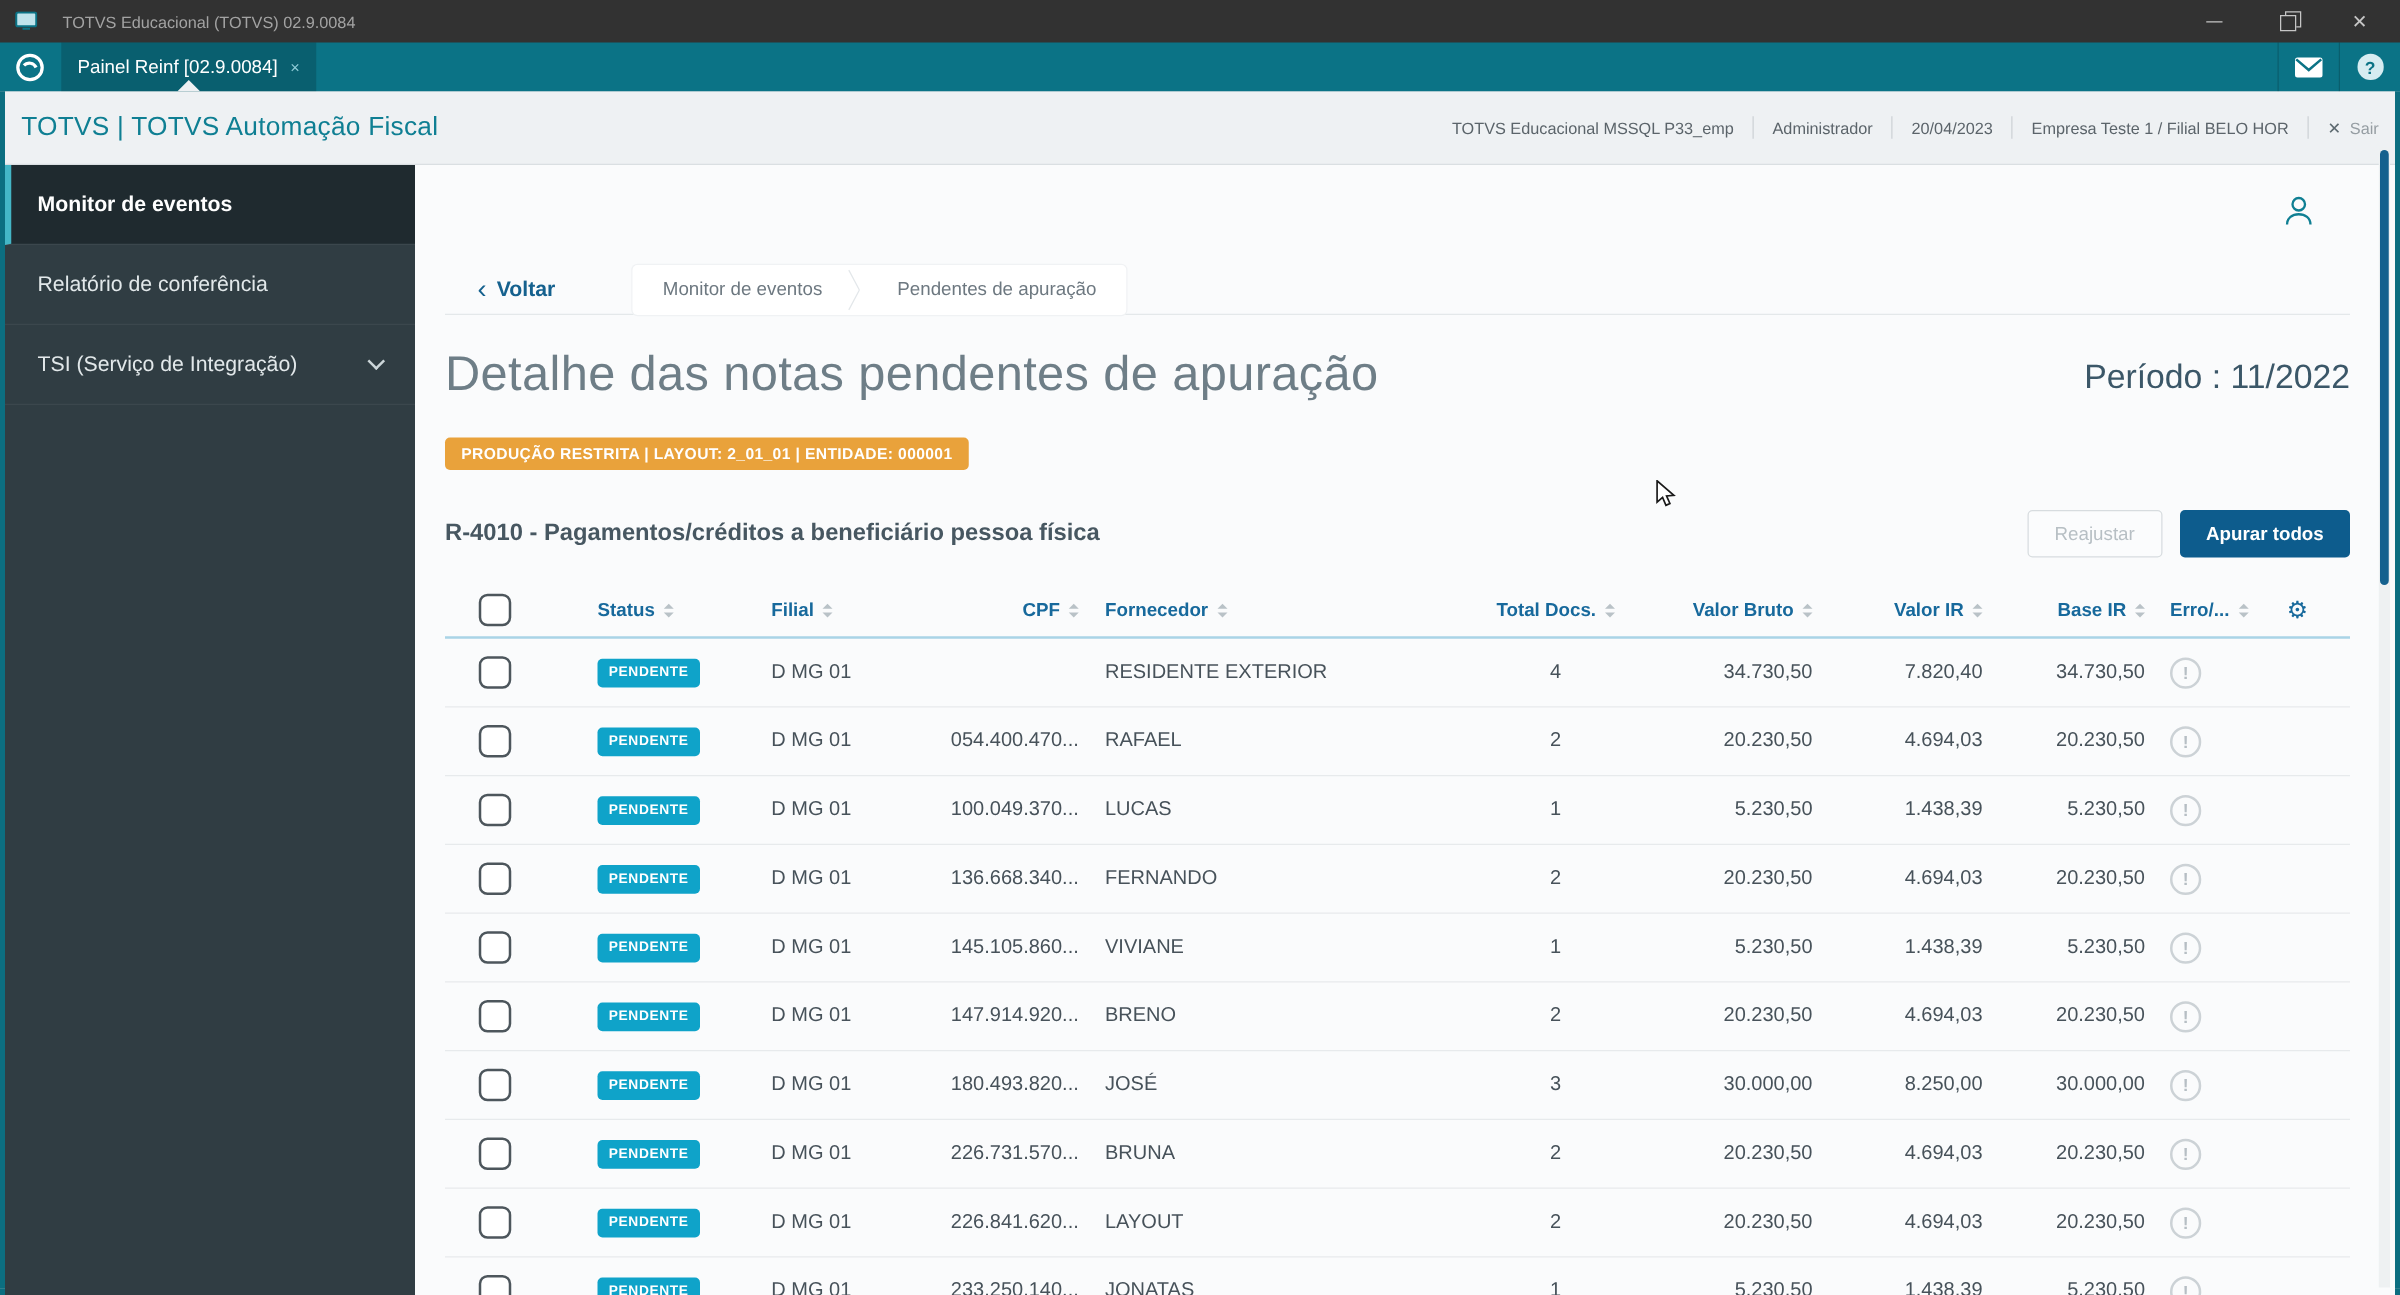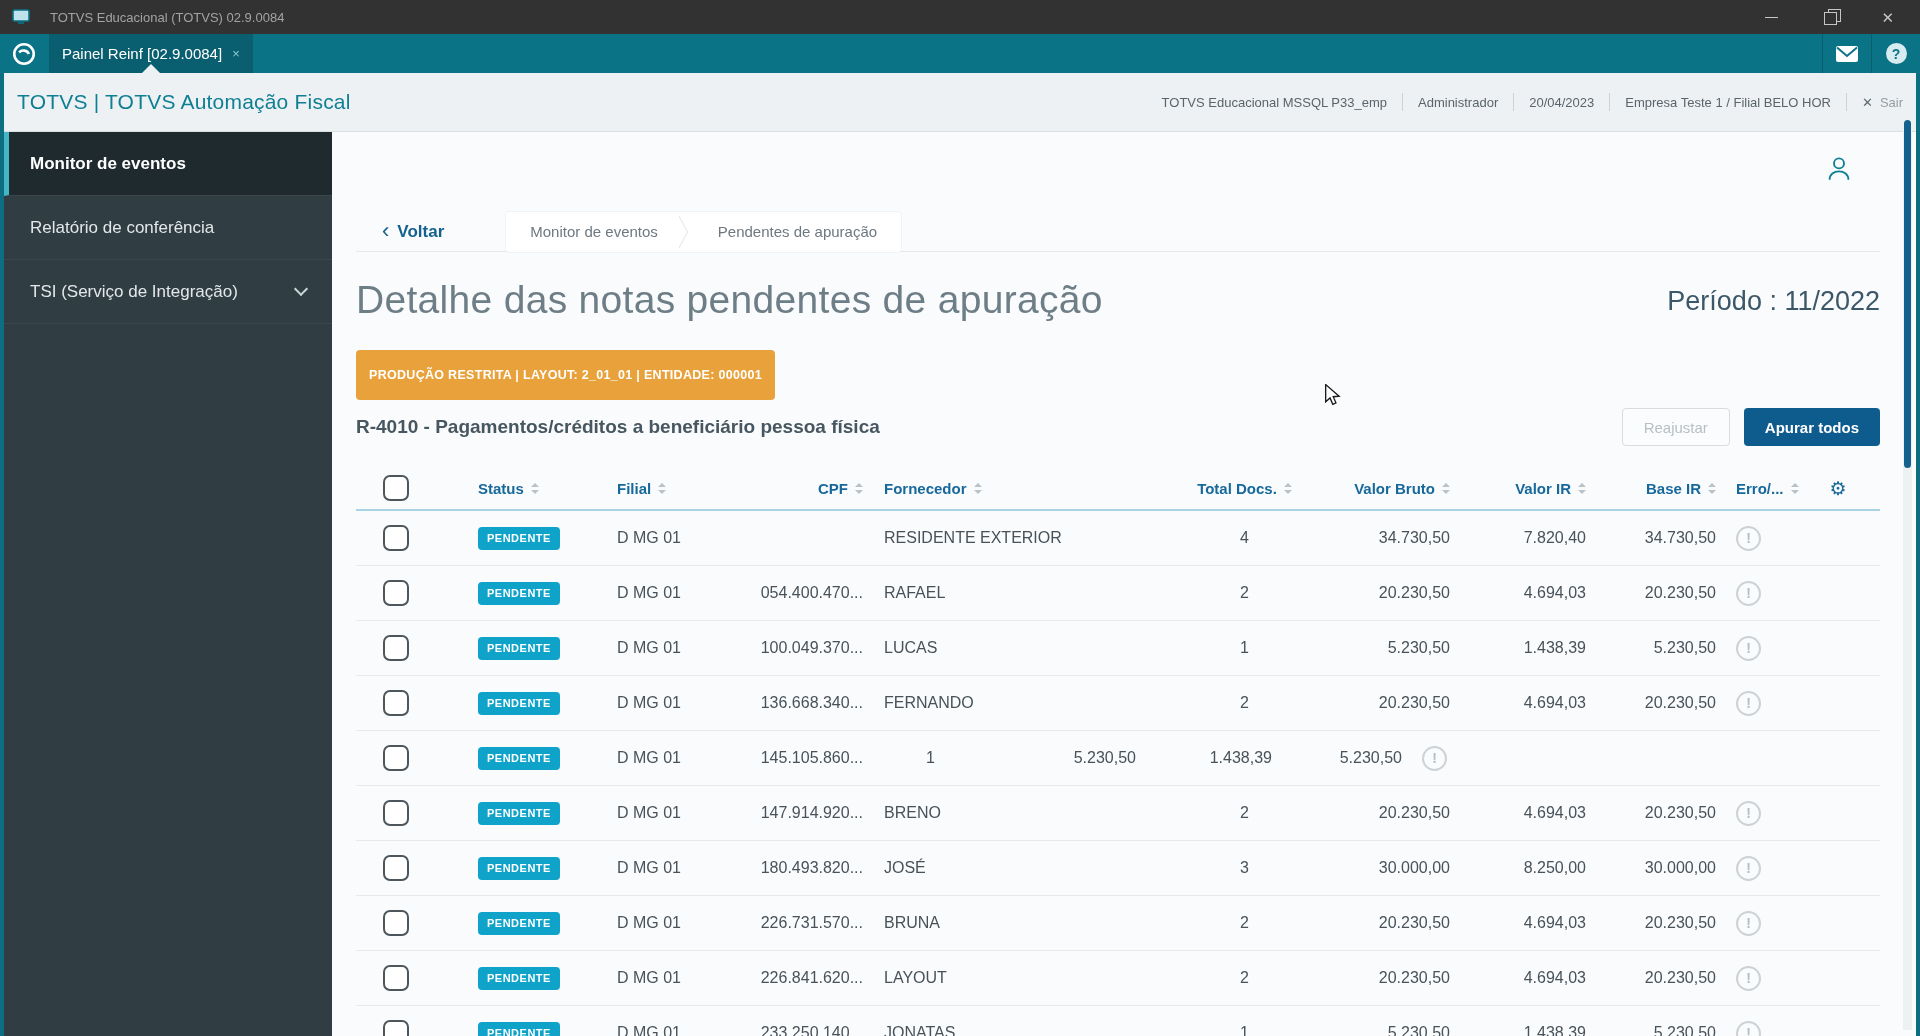--- a/index.html
+++ b/index.html
@@ -65,21 +65,21 @@
     transform:rotate(-28deg);transform-origin:bottom center}
   .crumb-sep::after{content:"";position:absolute;bottom:2px;left:5px;width:1px;height:18px;background:#e3e7ea;
     transform:rotate(28deg);transform-origin:top center}
 
   .title-row{margin-top:26px;display:flex;justify-content:space-between;align-items:flex-start;height:54px}
   .page-title{font-size:39px;font-weight:300;color:#6e7e87;letter-spacing:.3px}
   .period{font-size:27px;color:#3b5768;margin-top:8px}
 
   .badge-row{margin-top:18px;height:27px}
   .env-badge{display:inline-block;background:#e9a23b;color:#fff;font-size:12.5px;font-weight:bold;
-    padding:18px 13px;border-radius:4px;letter-spacing:.3px}
+    padding:6px 13px;border-radius:4px;letter-spacing:.3px}
 
   .section-row{margin-top:30px;display:flex;align-items:center;height:40px}
   .section-title{font-size:19px;font-weight:bold;color:#475761}
   .btns{margin-left:auto;display:flex;gap:14px}
   .btn{height:38px;border-radius:4px;font-size:15px;display:flex;align-items:center;padding:0 21px;cursor:pointer;border:none}
   .btn-outline{background:#fbfcfd;border:1px solid #d7dcdf;color:#b7bfc4}
   .btn-primary{background:#0d5c8d;color:#fff;font-weight:bold}
 
   
   .table{margin-top:20px}
@@ -384,20 +384,21 @@
   </div>
             <div class="trow">
     <div class="cell c-check">
                 <span class="checkbox"></span>
               </div>
     <div class="cell c-status">
                 <span class="badge-pendente">PENDENTE</span>
               </div>
     <div class="cell c-filial">D MG 01</div>
     <div class="cell c-cpf">145.105.860...</div>
+    <div class="cell c-forn">VIVIANE</div>
     <div class="cell c-docs">1</div>
     <div class="cell c-bruto">5.230,50</div>
     <div class="cell c-ir">1.438,39</div>
     <div class="cell c-base">5.230,50</div>
     <div class="cell c-erro">
                 <span class="err-icon">!</span>
               </div>
     <div class="cell c-gear"></div>
   </div>
             <div class="trow">

